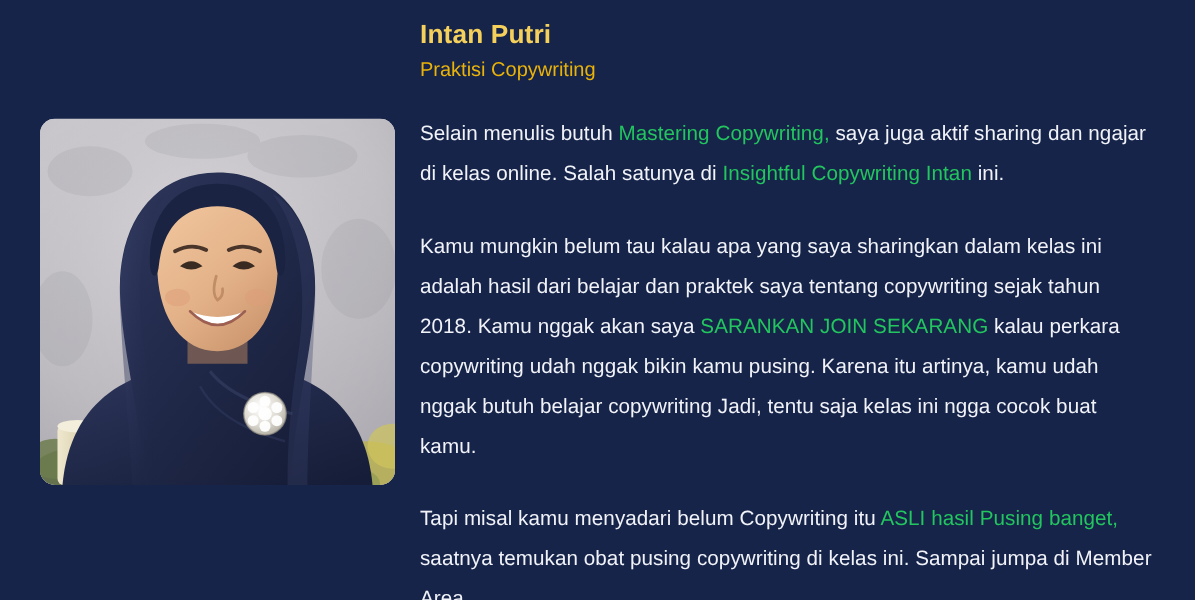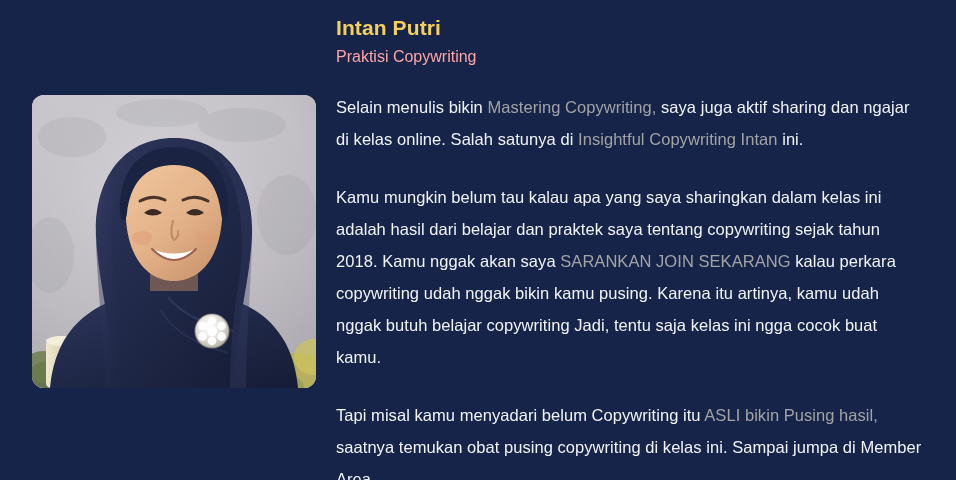--- a/index.html
+++ b/index.html
@@ -50,34 +50,34 @@
     font-size: 21px;
     font-weight: bold;
     color: #f5d15c;
     letter-spacing: 0.1px;
     line-height: 28px;
     margin: 0 0 3px 0;
   }
   #person-role {
     font-size: 16px;
     font-weight: 500;
-    color: #fca5a5;
+    color: #eab308;
     line-height: 24px;
     margin: 0 0 22px 0;
   }
   .body-paragraph {
     font-size: 16.5px;
     line-height: 32px;
     color: #f1f3f8;
     margin: 0 0 26px 0;
     letter-spacing: 0.05px;
   }
   .body-paragraph:last-child { margin-bottom: 0; }
   .hl {
-    color: #a3a3a3;
+    color: #22c55e;
   }
 </style>
 </head>
 <body>
 
 <div id="profile-card">
 
   <div id="photo-wrap">
     <svg class="photo-svg" viewBox="0 0 284 293" preserveAspectRatio="xMidYMid slice">
       <defs>
@@ -200,20 +200,20 @@
         <circle cx="0" cy="0" r="17" fill="none" stroke="#8e8a80" stroke-width="1.2" opacity="0.7"></circle>
       </g>
     </svg>
   </div>
 
   <div id="text-column">
 
     <h1 id="person-name">Intan Putri</h1>
     <div id="person-role">Praktisi Copywriting</div>
 
-    <p class="body-paragraph"><span>Selain menulis bikin </span><span class="hl">Mastering Copywriting,</span><span> saya juga aktif sharing dan ngajar di kelas online. Salah satunya di </span><span class="hl">Insightful Copywriting Intan</span><span> ini.</span></p>
+    <p class="body-paragraph"><span>Selain menulis butuh </span><span class="hl">Mastering Copywriting,</span><span> saya juga aktif sharing dan ngajar di kelas online. Salah satunya di </span><span class="hl">Insightful Copywriting Intan</span><span> ini.</span></p>
 
     <p class="body-paragraph"><span>Kamu mungkin belum tau kalau apa yang saya sharingkan dalam kelas ini adalah hasil dari belajar dan praktek saya tentang copywriting sejak tahun 2018. Kamu nggak akan saya </span><span class="hl">SARANKAN JOIN SEKARANG</span><span> kalau perkara copywriting udah nggak bikin kamu pusing. Karena itu artinya, kamu udah nggak butuh belajar copywriting Jadi, tentu saja kelas ini ngga cocok buat kamu.</span></p>
 
-    <p class="body-paragraph"><span>Tapi misal kamu menyadari belum Copywriting itu </span><span class="hl">ASLI bikin Pusing hasil,</span><span> saatnya temukan obat pusing copywriting di kelas ini. Sampai jumpa di Member Area</span></p>
+    <p class="body-paragraph"><span>Tapi misal kamu menyadari belum Copywriting itu </span><span class="hl">ASLI hasil Pusing banget,</span><span> saatnya temukan obat pusing copywriting di kelas ini. Sampai jumpa di Member Area</span></p>
 
   </div>
 </div>
 
 </body></html>

